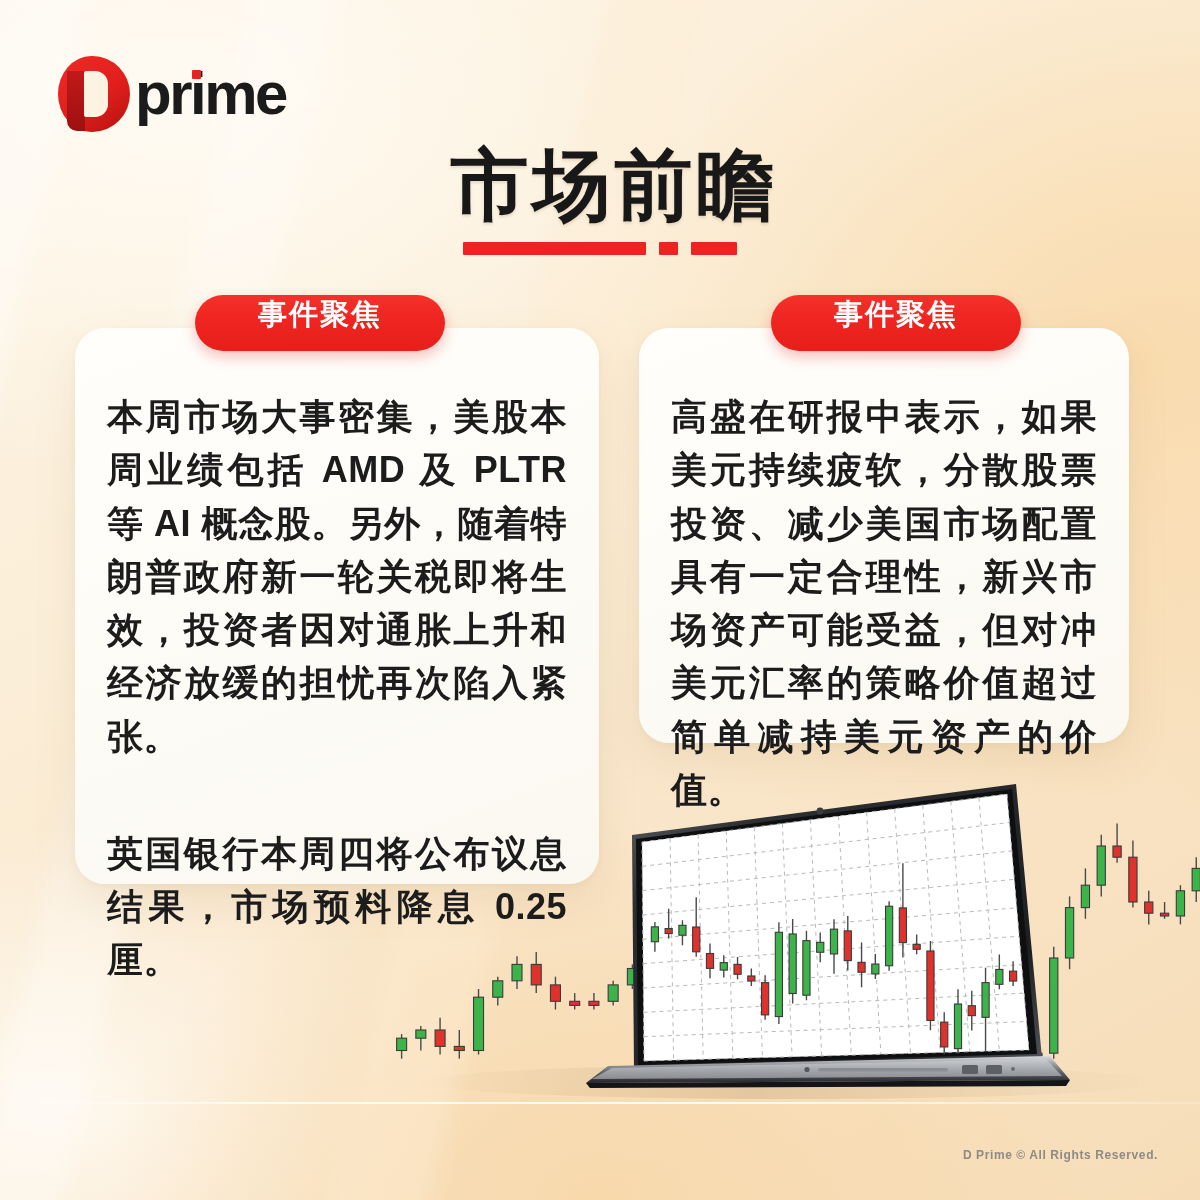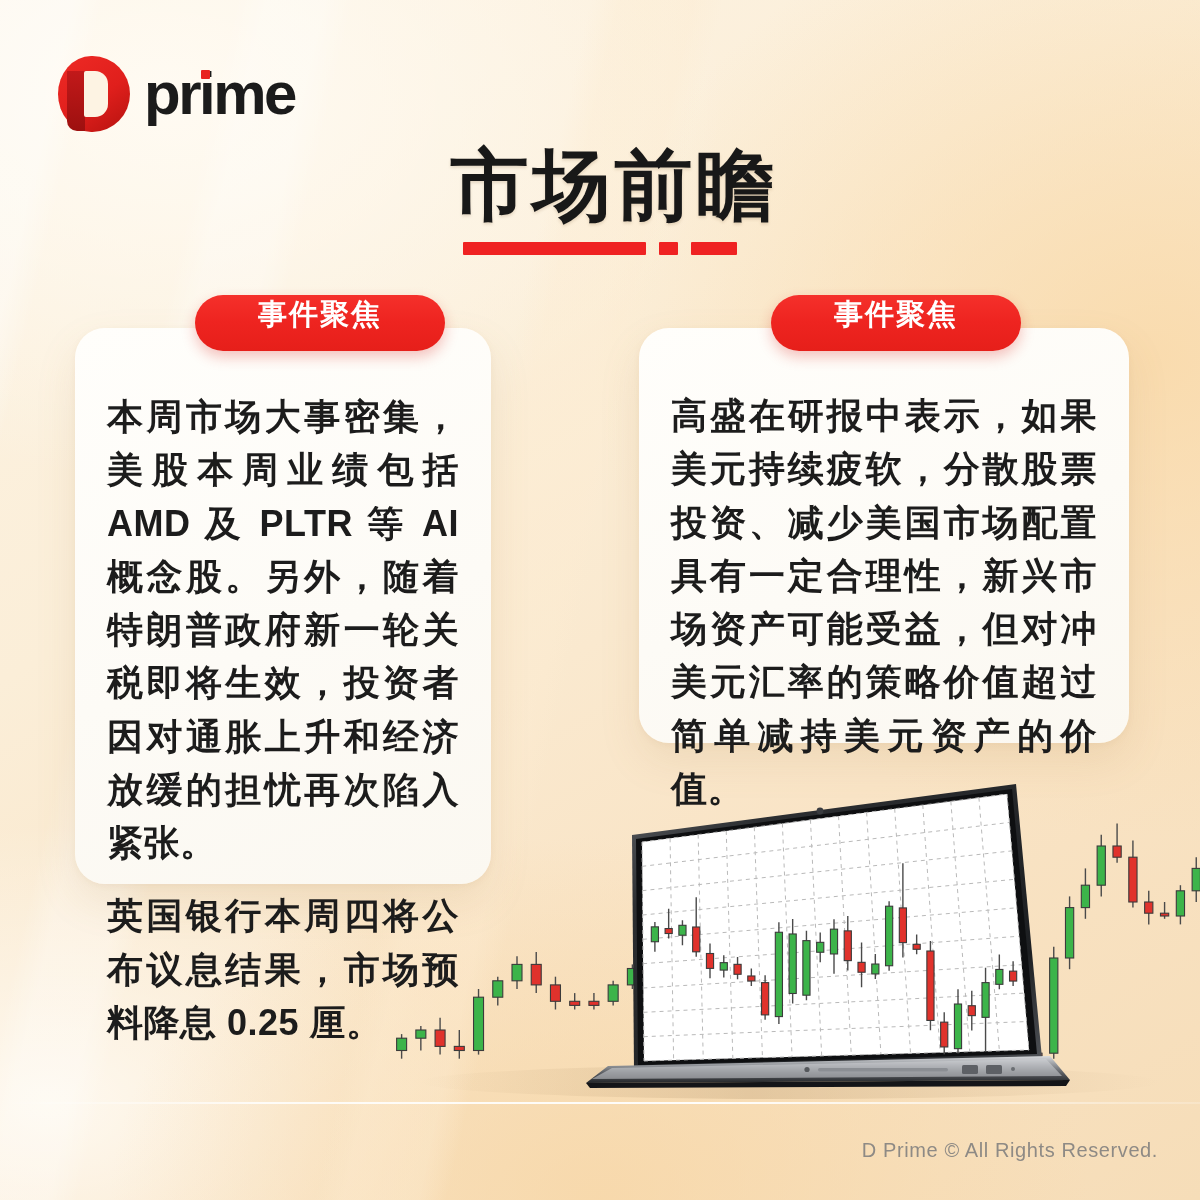--- a/index.html
+++ b/index.html
@@ -19,21 +19,21 @@
   }
   
   #poster:before{
     content:"";position:absolute;inset:0;pointer-events:none;
     background:
       linear-gradient(103deg,rgba(255,255,255,.40) 0 5%,rgba(255,255,255,0) 7% 16%,rgba(255,255,255,.30) 18% 22%,rgba(255,255,255,0) 24% 40%,rgba(253,236,210,.45) 42% 47%,rgba(255,255,255,0) 49% 100%);
     opacity:.9;
   }
 
   
-  .logo{position:absolute;left:58px;top:56px;display:flex;align-items:center;gap:14px;}
+  .logo{position:absolute;left:58px;top:56px;display:flex;align-items:center;gap:5px;}
   .logo-mark{position:relative;width:72px;height:76px;}
   .logo-mark .d-outer{
     position:absolute;inset:0;
     background:linear-gradient(145deg,#ee2a25 0%,#e01f1c 55%,#b5120f 100%);
     border-radius:46% 52% 52% 46%/50% 50% 50% 50%;
   }
   .logo-mark .d-hole{
     position:absolute;left:26px;top:15px;width:24px;height:46px;
     background:#fdf3e3;border-radius:2px 13px 13px 2px;
   }
@@ -62,50 +62,50 @@
   .rule-long{width:183px;}
   .rule-dot{width:19px;}
   .rule-mid{width:46px;}
 
   
   .card{
     position:absolute;border-radius:30px;
     background:linear-gradient(160deg,#fffefb 0%,#fdfbf6 55%,#fbf8f1 100%);
     box-shadow:0 18px 40px rgba(170,130,80,.13),0 2px 6px rgba(170,130,80,.07);
   }
-  #card-left{left:75px;top:328px;width:416px;height:556px;}
-  #card-right{left:639px;top:328px;width:490px;height:415px;font-family:Liberation Serif, serif;}
+  #card-left{left:75px;top:328px;width:508px;height:556px;padding-left:16px;}
+  #card-right{left:639px;top:328px;width:490px;height:415px;}
 
   .badge{
     position:absolute;display:flex;align-items:flex-start;justify-content:center;
     height:56px;border-radius:28px;
     background:linear-gradient(180deg,#f5302b 0%,#ee2420 48%,#e61f1a 100%);
     box-shadow:0 6px 14px rgba(214,35,30,.28);
     color:#fff;font-size:29px;font-weight:800;letter-spacing:2px;
   }
   #badge-left{left:195px;top:295px;width:250px;}
   #badge-right{left:771px;top:295px;width:250px;}
 
   .card-body{
     position:absolute;left:0;right:0;top:62px;
     padding:0 32px;
     color:#1c1c1c;font-size:36px;font-weight:700;line-height:1.48;
     letter-spacing:.5px;text-align:justify;text-justify:inter-character;
   }
   .card-body p{margin:0;}
-  .card-body p + p{margin-top:20px;}
+  .card-body p + p{margin-top:64px;}
 
   
   #scene{position:absolute;left:390px;top:780px;width:830px;height:330px;}
   #scene svg{display:block;width:100%;height:100%;overflow:visible;}
 
   
   .footer{
     position:absolute;right:42px;bottom:38px;
-    color:#8e8a85;font-size:20px;font-weight:400;letter-spacing:.6px;
+    color:#8e8a85;font-size:12px;font-weight:700;letter-spacing:.6px;
   }
   .floor{
     position:absolute;left:0;right:0;bottom:96px;height:2px;
     background:linear-gradient(90deg,rgba(255,255,255,0) 0%,rgba(255,255,255,.85) 22%,rgba(255,255,255,.95) 60%,rgba(255,255,255,.2) 100%);
   }
 </style>
 </head>
 <body>
 
 <div id="poster">

